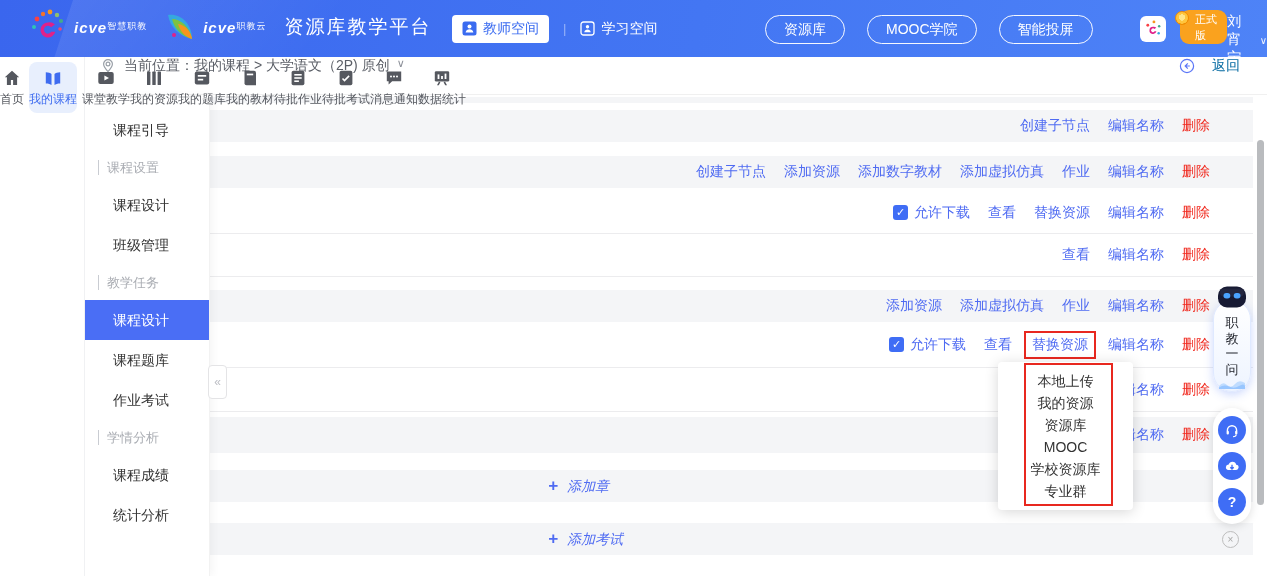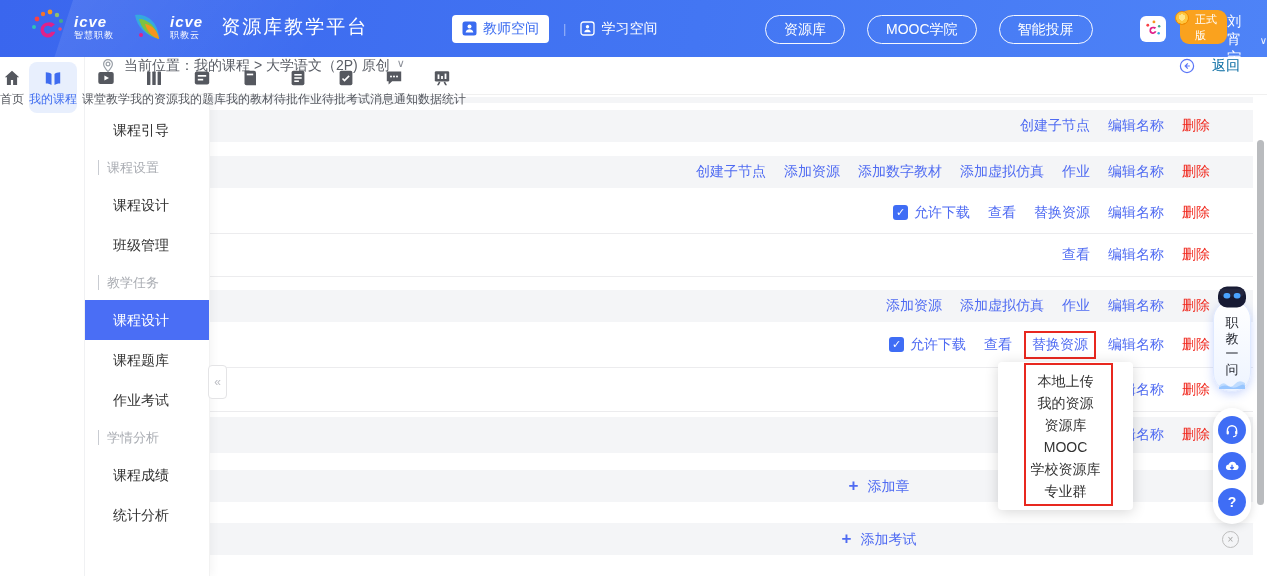--- a/index.html
+++ b/index.html
@@ -15,21 +15,21 @@
     position:absolute; left:0; top:0; right:0; height:57px;
     background:linear-gradient(100deg,#3a66ee 0%,#4376f3 55%,#4e83f7 100%);
     color:#fff;
   }
   .header::before{
     content:""; position:absolute; left:60px; top:-20px; width:420px; height:120px;
     background:linear-gradient(115deg, rgba(255,255,255,.10), rgba(255,255,255,0) 60%);
     transform:skewX(-18deg); pointer-events:none;
   }
   .brand { position:absolute; left:30px; top:8px; display:flex; align-items:center; gap:8px; }
-  .logo-text { display:flex; flex-direction:column; line-height:1; }
+  .logo-text { display:flex; flex-direction:row; line-height:1;text-align:center; }
   .logo-word { font-size:15px; font-weight:bold; font-style:italic; letter-spacing:1px; }
   .logo-sub  { font-size:9px; margin-top:2px; letter-spacing:1px; }
   .platform-title { font-size:19px; letter-spacing:2px; margin-left:10px; }
 
   .spaces { position:absolute; left:452px; top:0; height:57px; display:flex; align-items:center; gap:14px; }
   .space-btn { display:flex; align-items:center; gap:6px; font-size:14px; color:#fff; cursor:pointer; white-space:nowrap; }
   .space-btn.active { background:#fff; color:#3a6bf0; border-radius:4px; padding:5px 10px; }
   .space-sep { color:rgba(255,255,255,.45); font-size:13px; }
 
   .pills { position:absolute; left:765px; top:15px; display:flex; gap:22px; }
@@ -94,21 +94,21 @@
 
   
   .content { position:absolute; left:210px; top:95px; right:0; bottom:0; background:#fff; }
   .top-strip { position:absolute; top:2px; left:0; right:14px; height:6px; background:#f4f5f7; }
   .crow {
     position:absolute; left:0; right:14px; display:flex; align-items:center; justify-content:flex-end;
     gap:18px; padding-right:43px; font-size:14px; white-space:nowrap;
   }
   .crow.gray { background:#f4f5f7; }
   .crow.lined { border-bottom:1px solid #ececee; }
-  .crow.add-row { justify-content:center; padding-left:338px; color:#4f6bf2; gap:0; }
+  .crow.add-row { justify-content:flex-start; padding-left:338px; color:#4f6bf2; gap:0;font-style:italic; }
   .p1 {top:15px;height:32px;} .p2 {top:61px;height:32px;} .p3 {top:97px;height:42px;}
   .p4 {top:139px;height:43px;} .p5 {top:195px;height:32px;} .p6 {top:227px;height:46px;}
   .p7 {top:273px;height:44px;} .p8 {top:322px;height:36px;} .p9 {top:375px;height:32px;}
   .p10 {top:428px;height:32px;}
   .lnk { color:#4f6bf2; cursor:pointer; text-decoration:none; }
   .dngr { color:#f0271c; cursor:pointer; text-decoration:none; }
   .cbx-wrap { display:flex; align-items:center; gap:6px; color:#4f6bf2; cursor:pointer; }
   .cbx {
     width:15px; height:15px; background:#3f6df5; border-radius:3px; color:#fff;
     font-size:11px; line-height:15px; text-align:center; flex-shrink:0;

